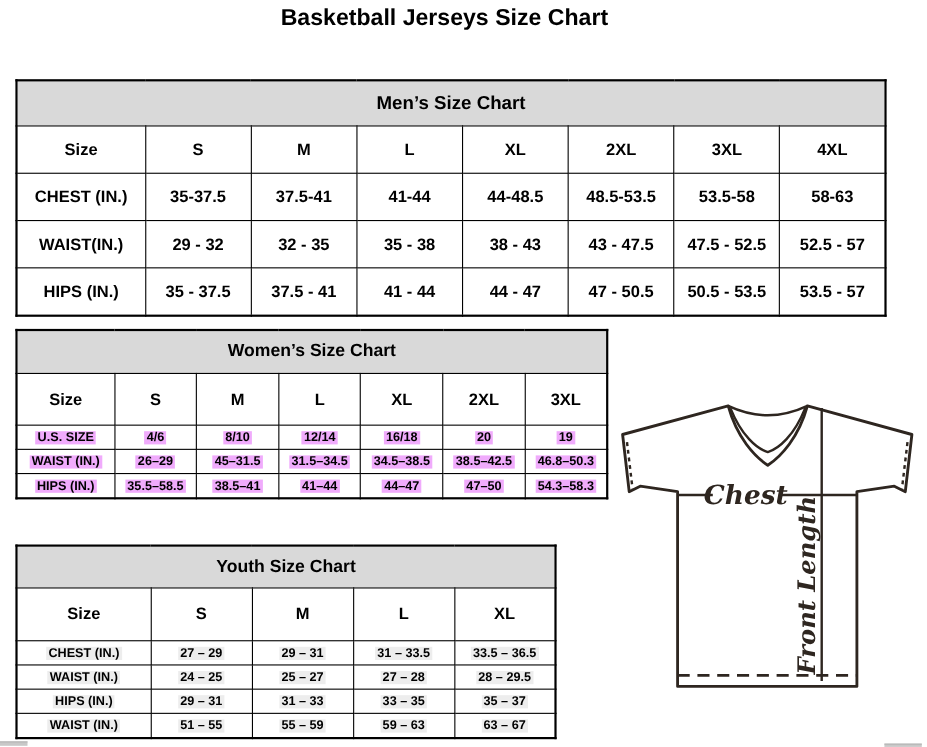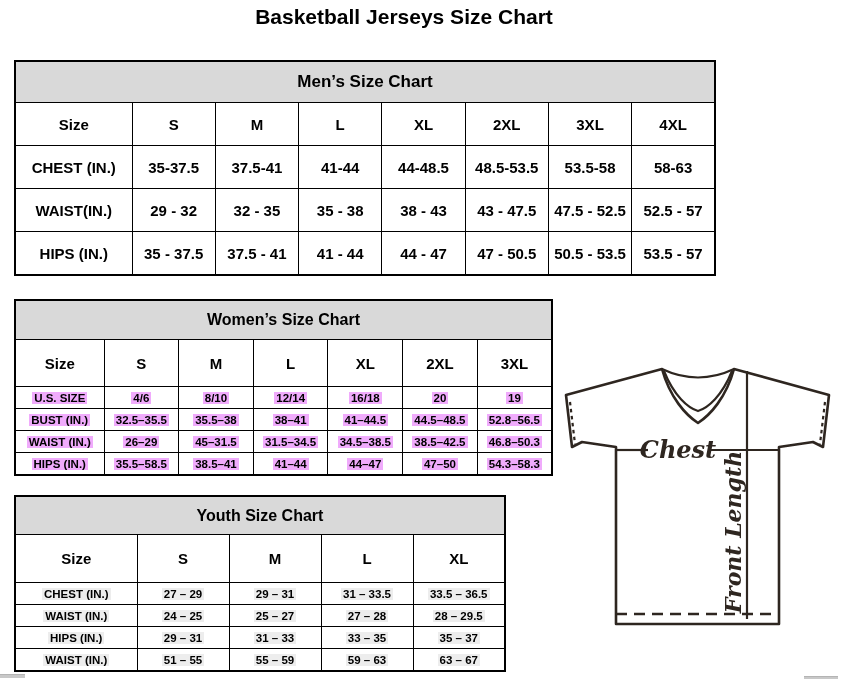--- a/index.html
+++ b/index.html
@@ -16,21 +16,21 @@
     border:2px solid #000;font-weight:bold;background:#fff;
   }
   table.size-table td{
     border:1px solid #000;text-align:center;vertical-align:middle;padding:0;
     overflow:hidden;white-space:nowrap;
   }
   .title-row td{background:#d9d9d9;}
   .size-table .cv{padding:0 2px;}
 
   
-  #men-table{left:14px;top:60px;width:702px;border-radius:31px;}
+  #men-table{left:14px;top:72px;width:792px;border-radius:31px;}
   #men-table .title-row td{height:40px;font-size:17px;}
   #men-table .size-row td{height:42px;font-size:15px;}
   #men-table .data-row td{height:42px;font-size:15px;}
 
   
   #women-table{left:14px;top:299px;width:539px;}
   #women-table .title-row td{height:38px;font-size:16px;margin-top:24px;}
   #women-table .size-row td{height:46px;font-size:15px;}
   #women-table .data-row td{height:21px;font-size:11.5px;}
   #women-table .data-row .cv{background:#f0abfc;}
@@ -143,29 +143,20 @@
       <tr class="data-row">
         <td><span class="cv">U.S. SIZE</span></td>
         <td><span class="cv">4/6</span></td>
         <td><span class="cv">8/10</span></td>
         <td><span class="cv">12/14</span></td>
         <td><span class="cv">16/18</span></td>
         <td><span class="cv">20</span></td>
         <td><span class="cv">19</span></td>
       </tr>
       <tr class="data-row">
-        <td><span class="cv">BUST (IN.)</span></td>
-        <td><span class="cv">32.5–35.5</span></td>
-        <td><span class="cv">35.5–38</span></td>
-        <td><span class="cv">38–41</span></td>
-        <td><span class="cv">41–44.5</span></td>
-        <td><span class="cv">44.5–48.5</span></td>
-        <td><span class="cv">52.8–56.5</span></td>
-      </tr>
-      <tr class="data-row">
         <td><span class="cv">WAIST (IN.)</span></td>
         <td><span class="cv">26–29</span></td>
         <td><span class="cv">45–31.5</span></td>
         <td><span class="cv">31.5–34.5</span></td>
         <td><span class="cv">34.5–38.5</span></td>
         <td><span class="cv">38.5–42.5</span></td>
         <td><span class="cv">46.8–50.3</span></td>
       </tr>
       <tr class="data-row">
         <td><span class="cv">HIPS (IN.)</span></td>

